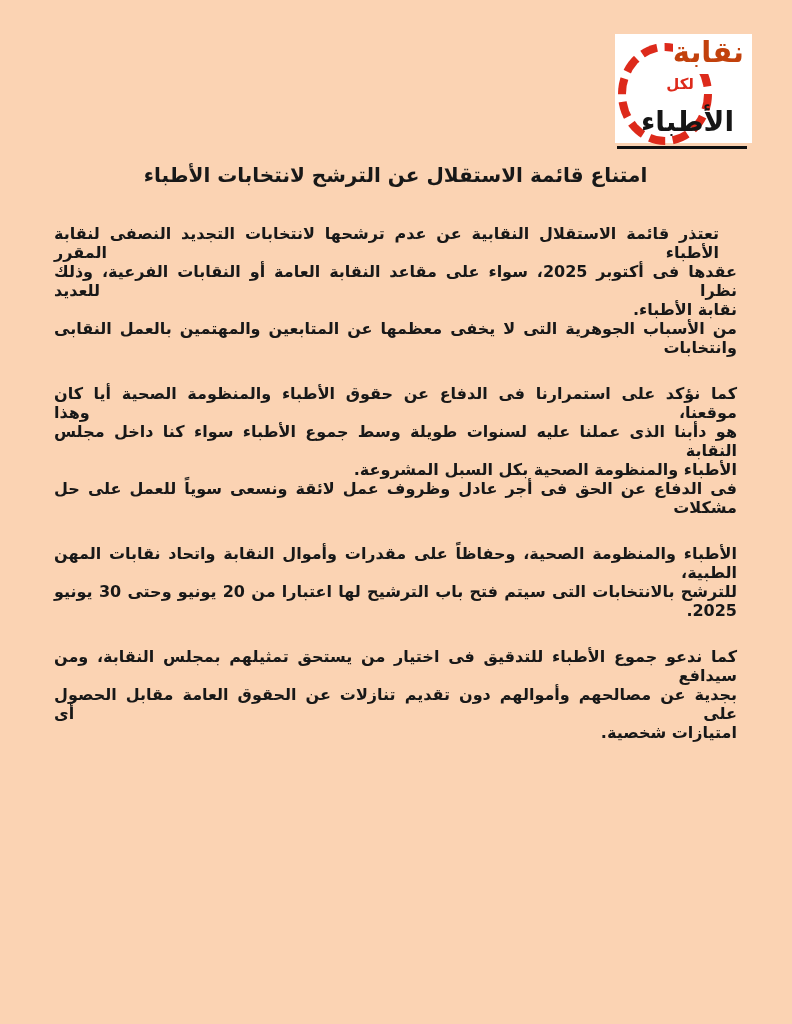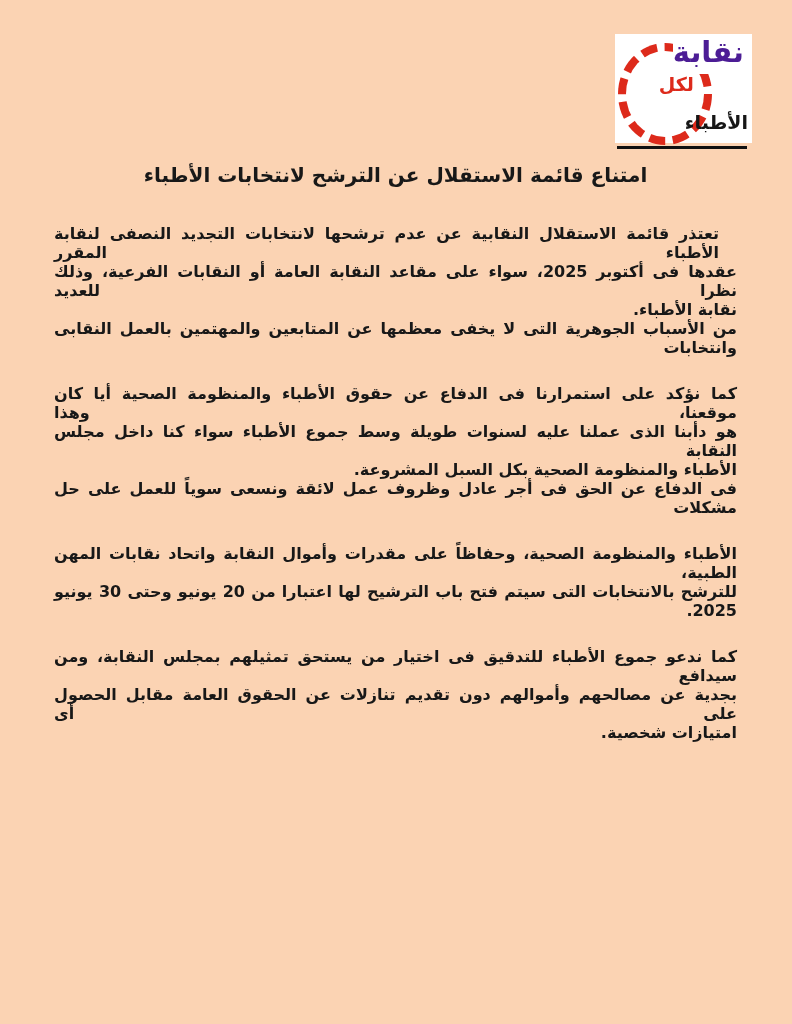--- a/index.html
+++ b/index.html
@@ -42,37 +42,37 @@
     width: 42px;
     height: 38px;
     background: #ffffff;
   }
   .logo-word-top {
     position: absolute;
     top: 0px;
     right: 8px;
     font-size: 29px;
     font-weight: bold;
-    color: #4c1d95;
+    color: #c2410c;
     line-height: 36px;
   }
   .logo-word-middle {
     position: absolute;
     top: 38px;
     right: 58px;
-    font-size: 19px;
+    font-size: 15px;
     font-weight: bold;
     color: #dd2a1b;
     line-height: 24px;
   }
   .logo-word-bottom {
     position: absolute;
     bottom: 4px;
-    right: 4px;
-    font-size: 19px;
+    right: 18px;
+    font-size: 28px;
     font-weight: bold;
     color: #161616;
     line-height: 34px;
   }
   .logo-divider {
     position: absolute;
     left: 617px;
     top: 146px;
     width: 130px;
     height: 3px;

